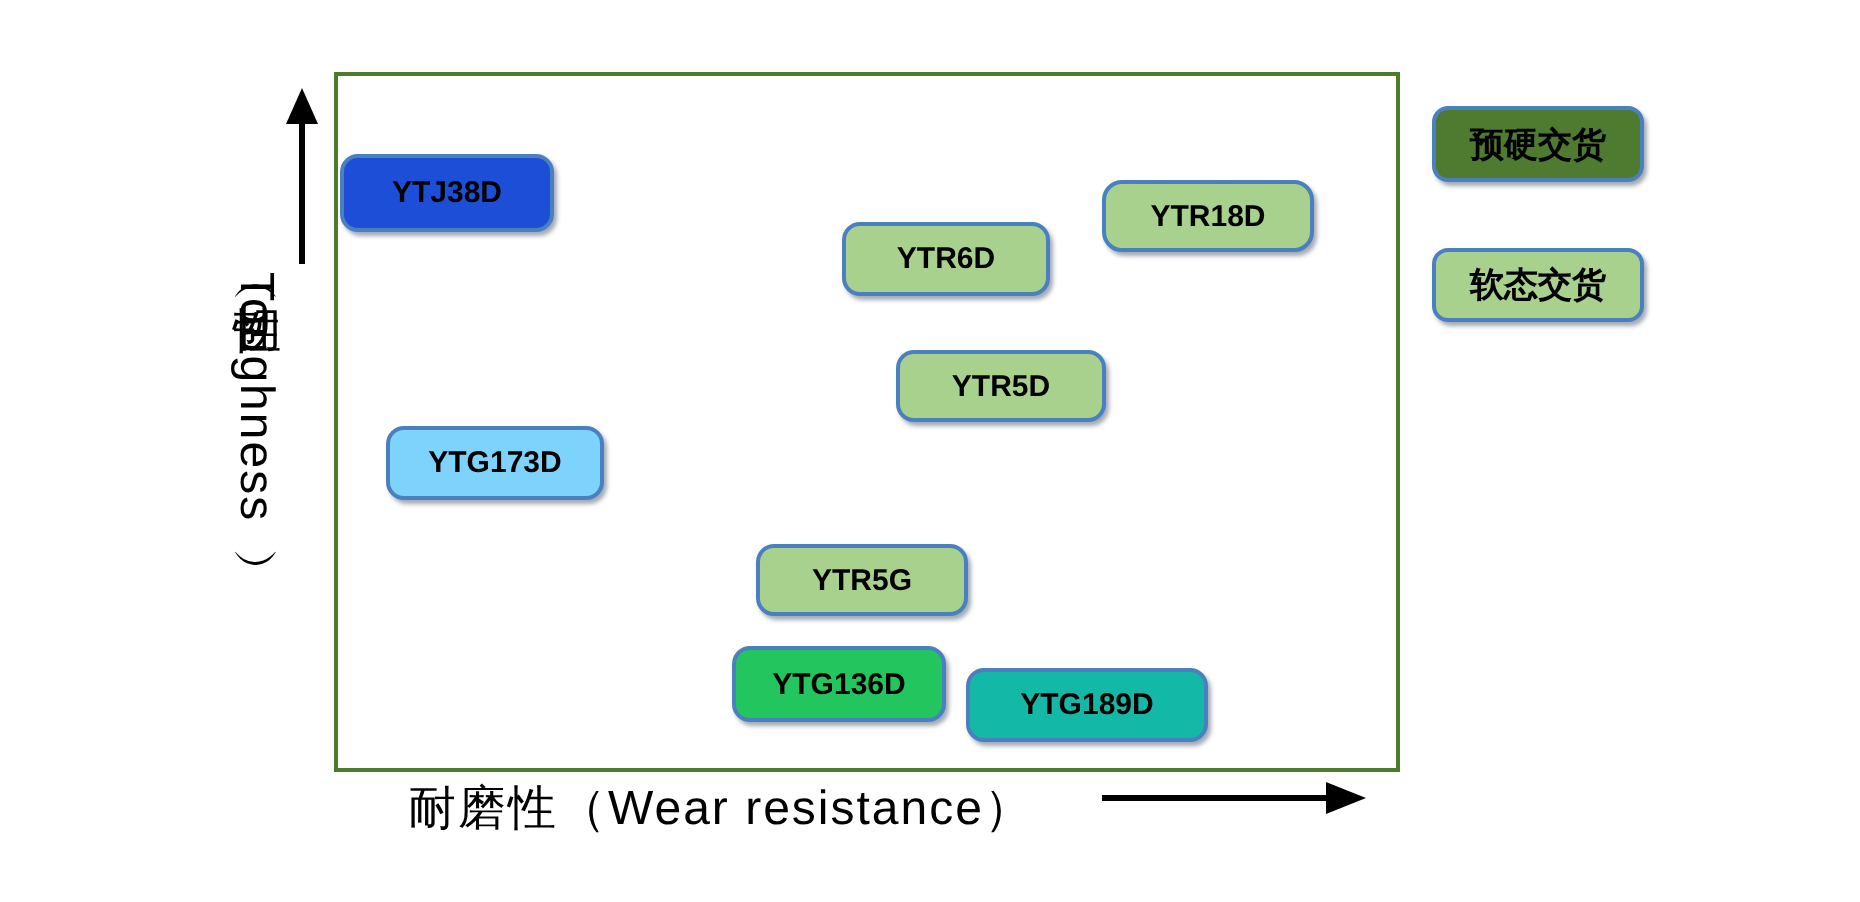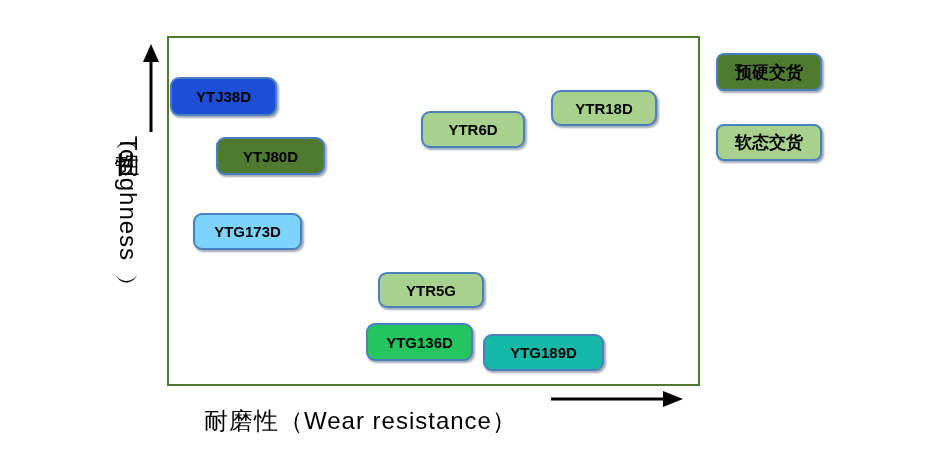--- a/index.html
+++ b/index.html
@@ -30,44 +30,44 @@
     white-space:nowrap;
   }
   .legend-box.dark  { background:#4e7b30; }
   .legend-box.light { background:#a9d18e; }
   .y-axis-label {
     position:absolute; left:114px; top:133px; height:256px;
     writing-mode:vertical-rl; text-orientation:mixed;
     font-size:24px; color:#000; line-height:1.15; letter-spacing:1px;
   }
   .x-axis-label {
-    position:absolute; left:204px; top:405px;
+    position:absolute; left:204px; top:388px;
     font-size:24px; color:#000; white-space:nowrap; letter-spacing:1px;
   }
   .arrow-svg { position:absolute; }
 </style>
 </head>
 <body>
 
 <div class="canvas">
 
   <div class="plot-area"></div>
 
   <svg class="arrow-svg" style="left:138px; top:42px;" width="26" height="92">
     <line x1="13" y1="90" x2="13" y2="14" stroke="#000" stroke-width="3"></line>
     <polygon points="13,2 5,20 21,20" fill="#000"></polygon>
   </svg>
 
   <div class="y-axis-label">韧性（Toughness）</div>
 
   <div class="grade-box dark" style="left: 170px; top: 77px; width: 107px; height: 39px; background-color: #1d4ed8;">YTJ38D</div>
-  <div class="grade-box dark" style="left: 216px; top: 137px; width: 109px; height: 38px; background-color: rgb(78, 123, 48);">YTJ80D</div>
 
   <div class="grade-box light" style="left: 193px; top: 213px; width: 109px; height: 37px; background-color: #7dd3fc;">YTG173D</div>
   <div class="grade-box light" style="left: 421px; top: 111px; width: 104px; height: 37px; background-color: rgb(169, 209, 142);">YTR6D</div>
+  <div class="grade-box light" style="left: 448px; top: 175px; width: 105px; height: 36px; background-color: rgb(169, 209, 142);">YTR5D</div>
   <div class="grade-box light" style="left: 551px; top: 90px; width: 106px; height: 36px; background-color: rgb(169, 209, 142); border-radius: 10px;">YTR18D</div>
   <div class="grade-box light" style="left: 378px; top: 261px; width: 106px; height: 36px; background-color: rgb(169, 209, 142); margin-top: 11px;">YTR5G</div>
   <div class="grade-box light" style="left: 366px; top: 323px; width: 107px; height: 38px; background-color: #22c55e;">YTG136D</div>
   <div class="grade-box light" style="left: 483px; top: 334px; width: 121px; height: 37px; background-color: #14b8a6;">YTG189D</div>
 
   <div class="x-axis-label">耐磨性（Wear resistance）</div>
   <svg class="arrow-svg" style="left:551px; top:390px;" width="134" height="18">
     <line x1="0" y1="9" x2="118" y2="9" stroke="#000" stroke-width="3"></line>
     <polygon points="132,9 112,1 112,17" fill="#000"></polygon>
   </svg>

